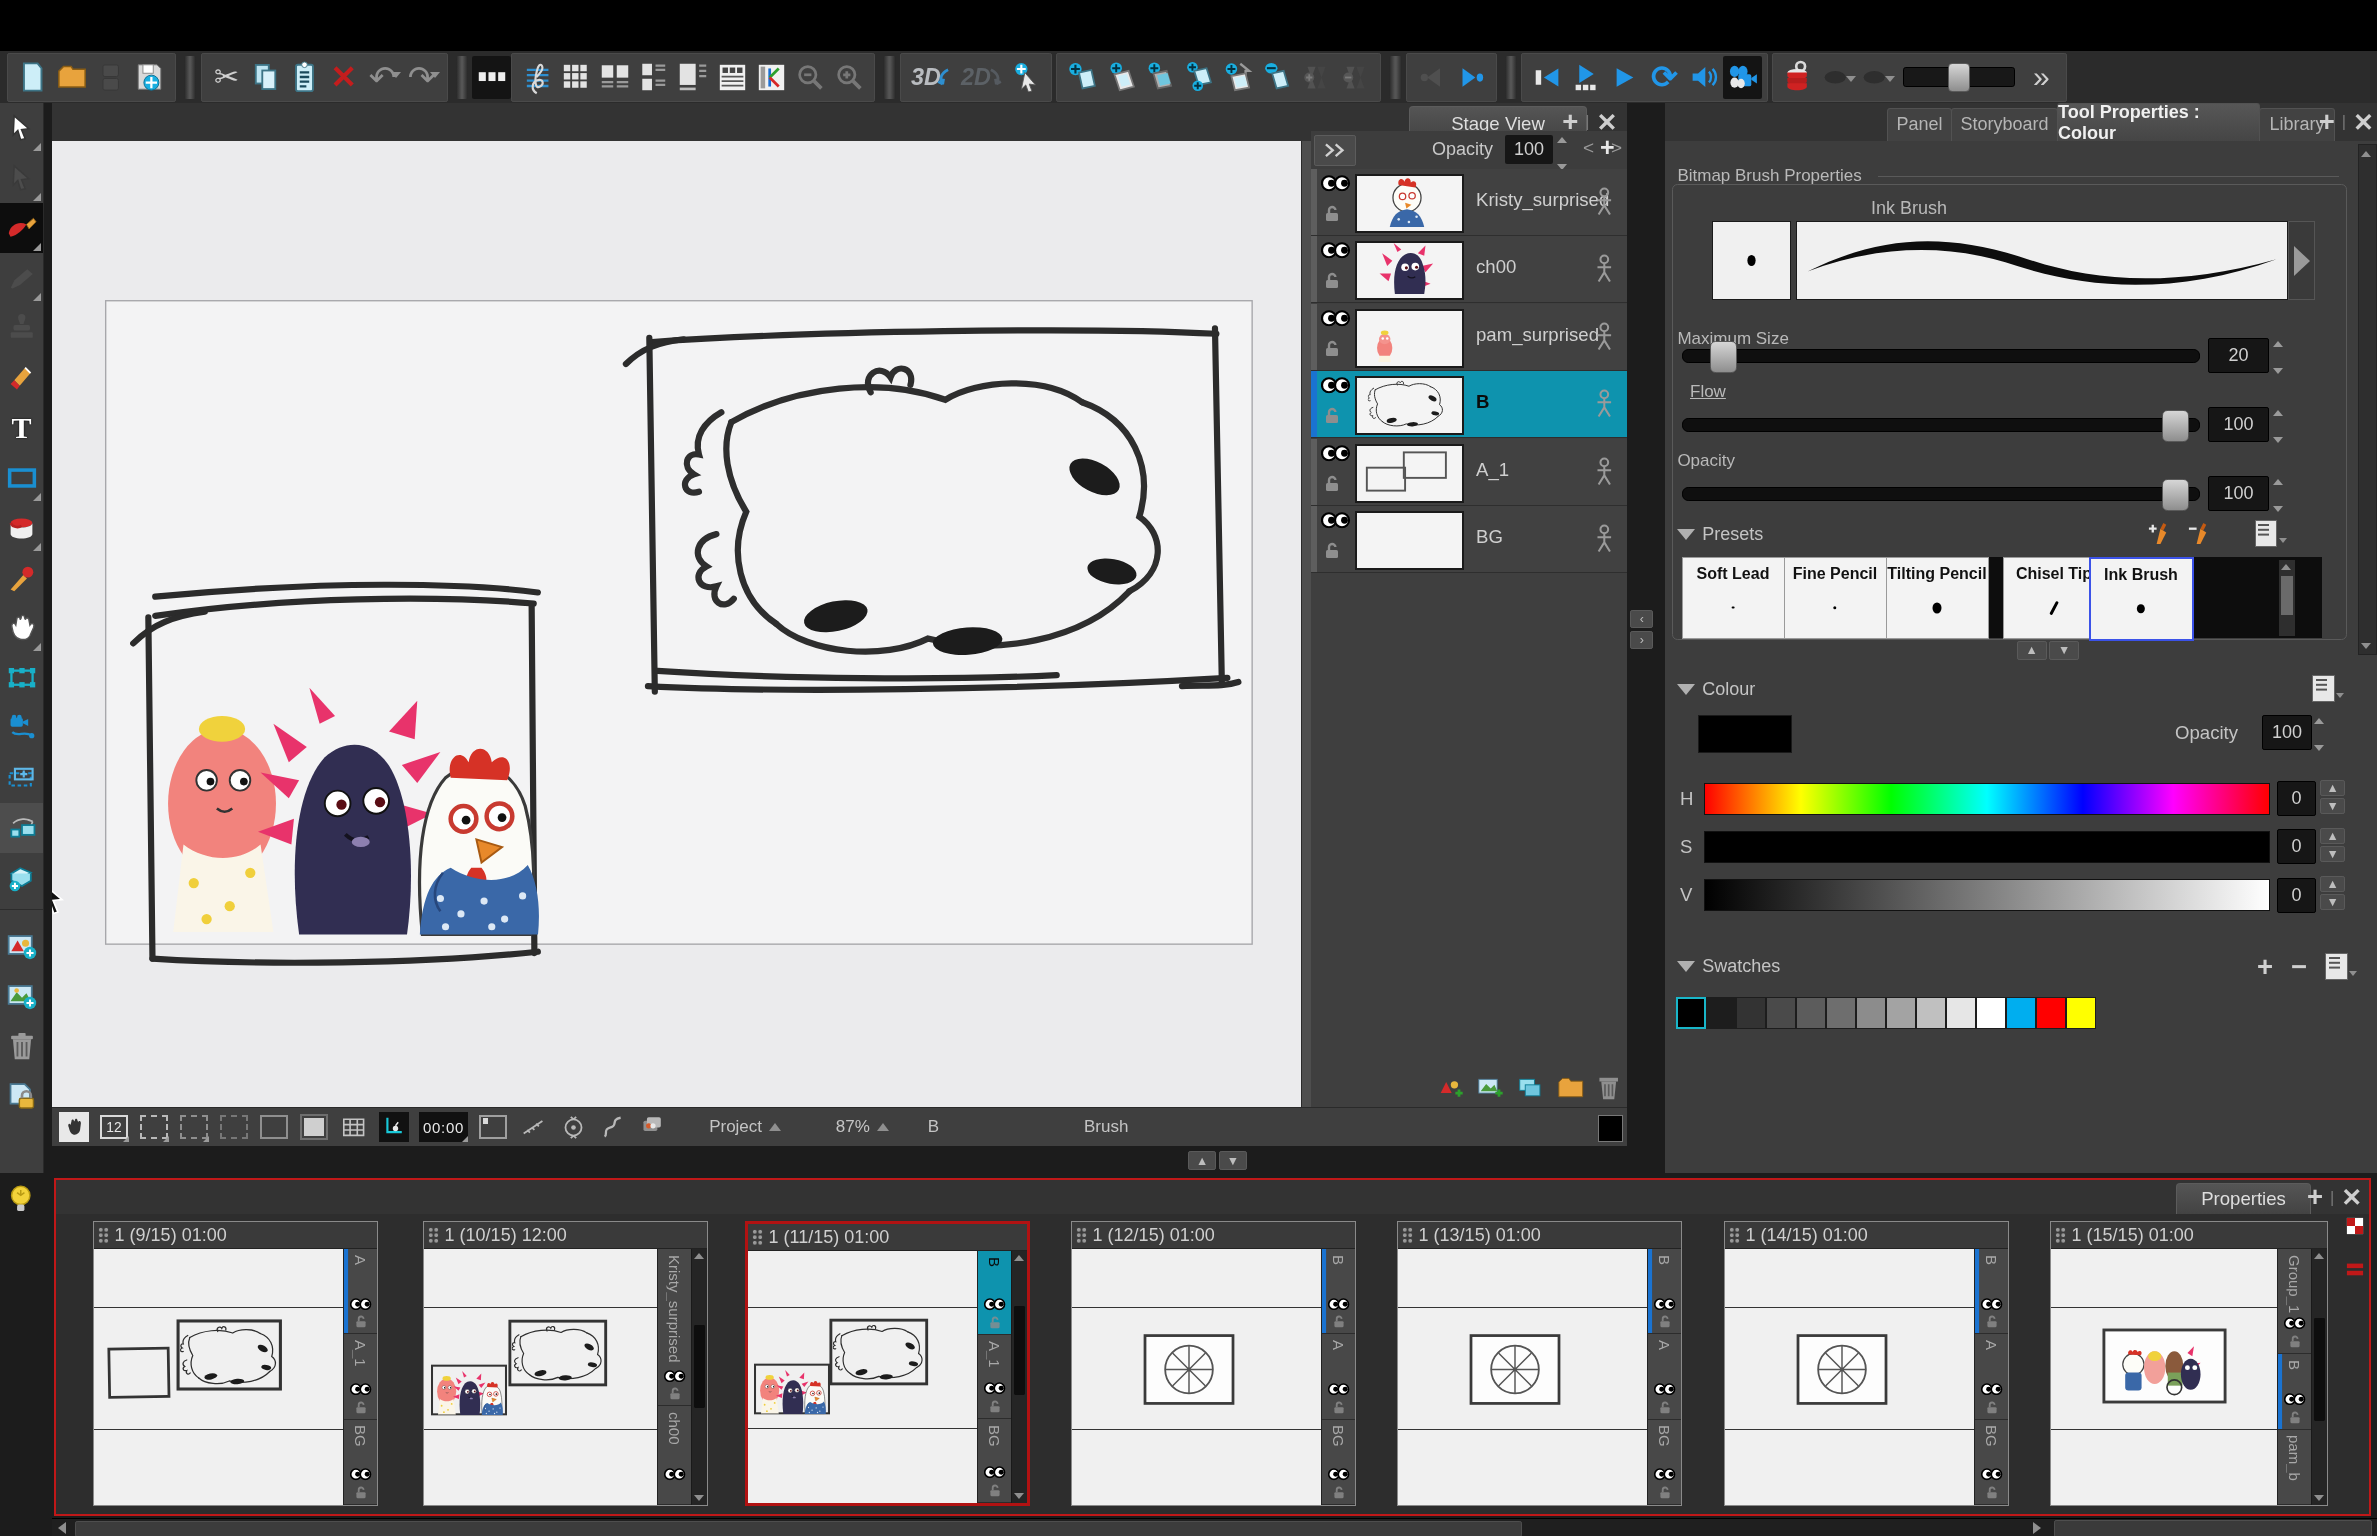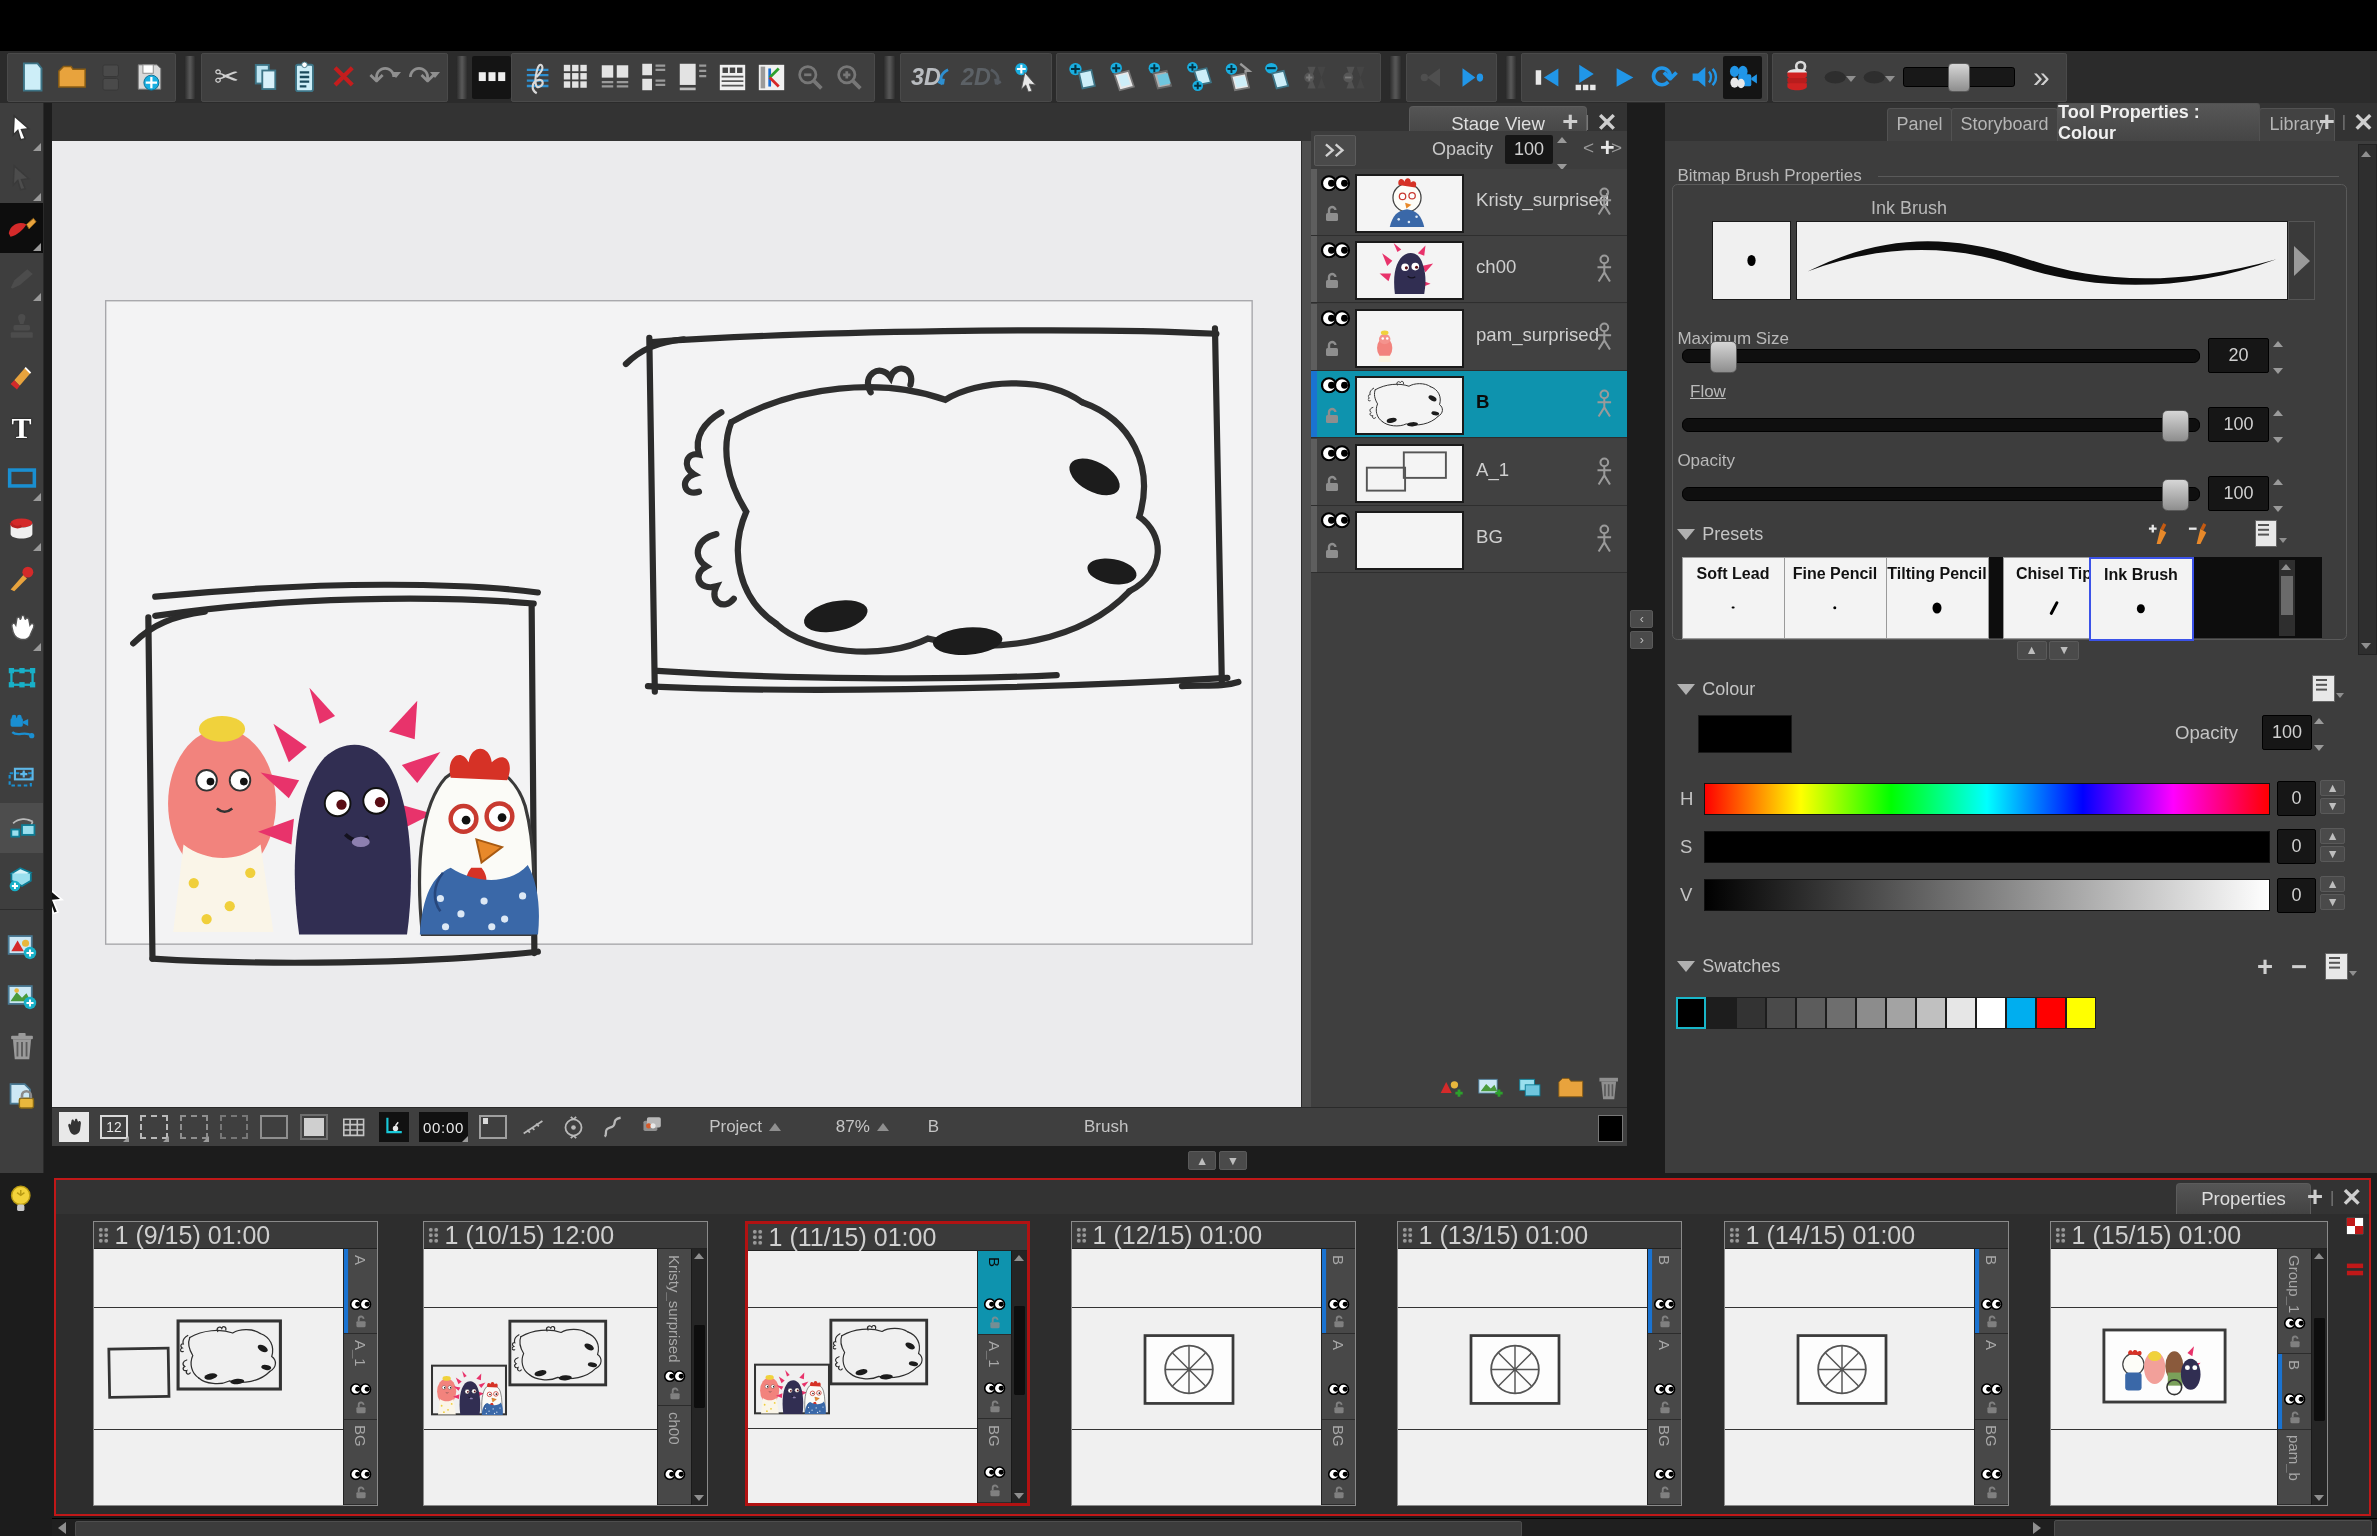--- a/index.html
+++ b/index.html
@@ -86,21 +86,21 @@
   .menuico:before{content:"";position:absolute;left:2.8px;top:3.4px;width:11px;height:2.1px;background:#555;box-shadow:0 4.8px 0 #555,0 9.6px 0 #555;}
   .swatch{width:30px;height:32px;display:inline-block;border:0.7px solid #1d1d1d;box-sizing:border-box;}
   .swatch.sel{border:2.1px solid #19b6c9;}
   .hgrad{background:linear-gradient(90deg,#f00,#ff0 17%,#0f0 33%,#0ff 50%,#00f 67%,#f0f 83%,#f00);}
   .vgrad{background:linear-gradient(90deg,#000,#fff);}
   .colrow-lbl{color:#c4c4c4;font-size:18.6px;}
   
   #thumbs{left:54px;top:1178px;width:2317px;height:338px;background:#2d2d2d;border:2.1px solid #c01818;box-sizing:border-box;}
   .card{position:absolute;width:285px;height:285px;background:#2f2f2f;border:1.4px solid #8a8a8a;box-sizing:border-box;}
   .card.sel{border:3.4px solid #b11212;}
-  .chead{height:26px;background:#3a3a3a;display:flex;align-items:center;color:#cfcfcf;font-size:25px;border-bottom:0.7px solid #222;}
+  .chead{height:26px;background:#3a3a3a;display:flex;align-items:center;color:#cfcfcf;font-size:18px;border-bottom:0.7px solid #222;}
   .grip{width:11px;height:16.5px;margin:0 5.5px 0 4.1px;background-image:radial-gradient(#9a9a9a 1.7px,transparent 2.1px);background-size:5.5px 5.5px;}
   .cbody{position:relative;display:flex;height:calc(100% - 27px);}
   .cmain{flex:1;background:#f0f0f0;position:relative;}
   .strip-line{position:absolute;left:0;width:100%;height:1.4px;background:#333;}
   .laycol{width:33px;background:#474747;display:flex;flex-direction:column;border-left:1.4px solid #222;}
   .laysec{flex:1;position:relative;border-bottom:1.4px solid #2c2c2c;background:#484848;}
   .laysec .vtext{position:absolute;left:50%;transform:translateX(-50%);top:5.5px;writing-mode:vertical-rl;font-size:15px;color:#a8a8a8;white-space:nowrap;max-height:62%;overflow:hidden;}
   .laysec.teal{background:#0e93ae;}
   .laysec.teal .vtext{color:#0a0a0a;}
   .laysec.bluebar{box-shadow:inset 4.1px 0 0 #1a73d1;}

